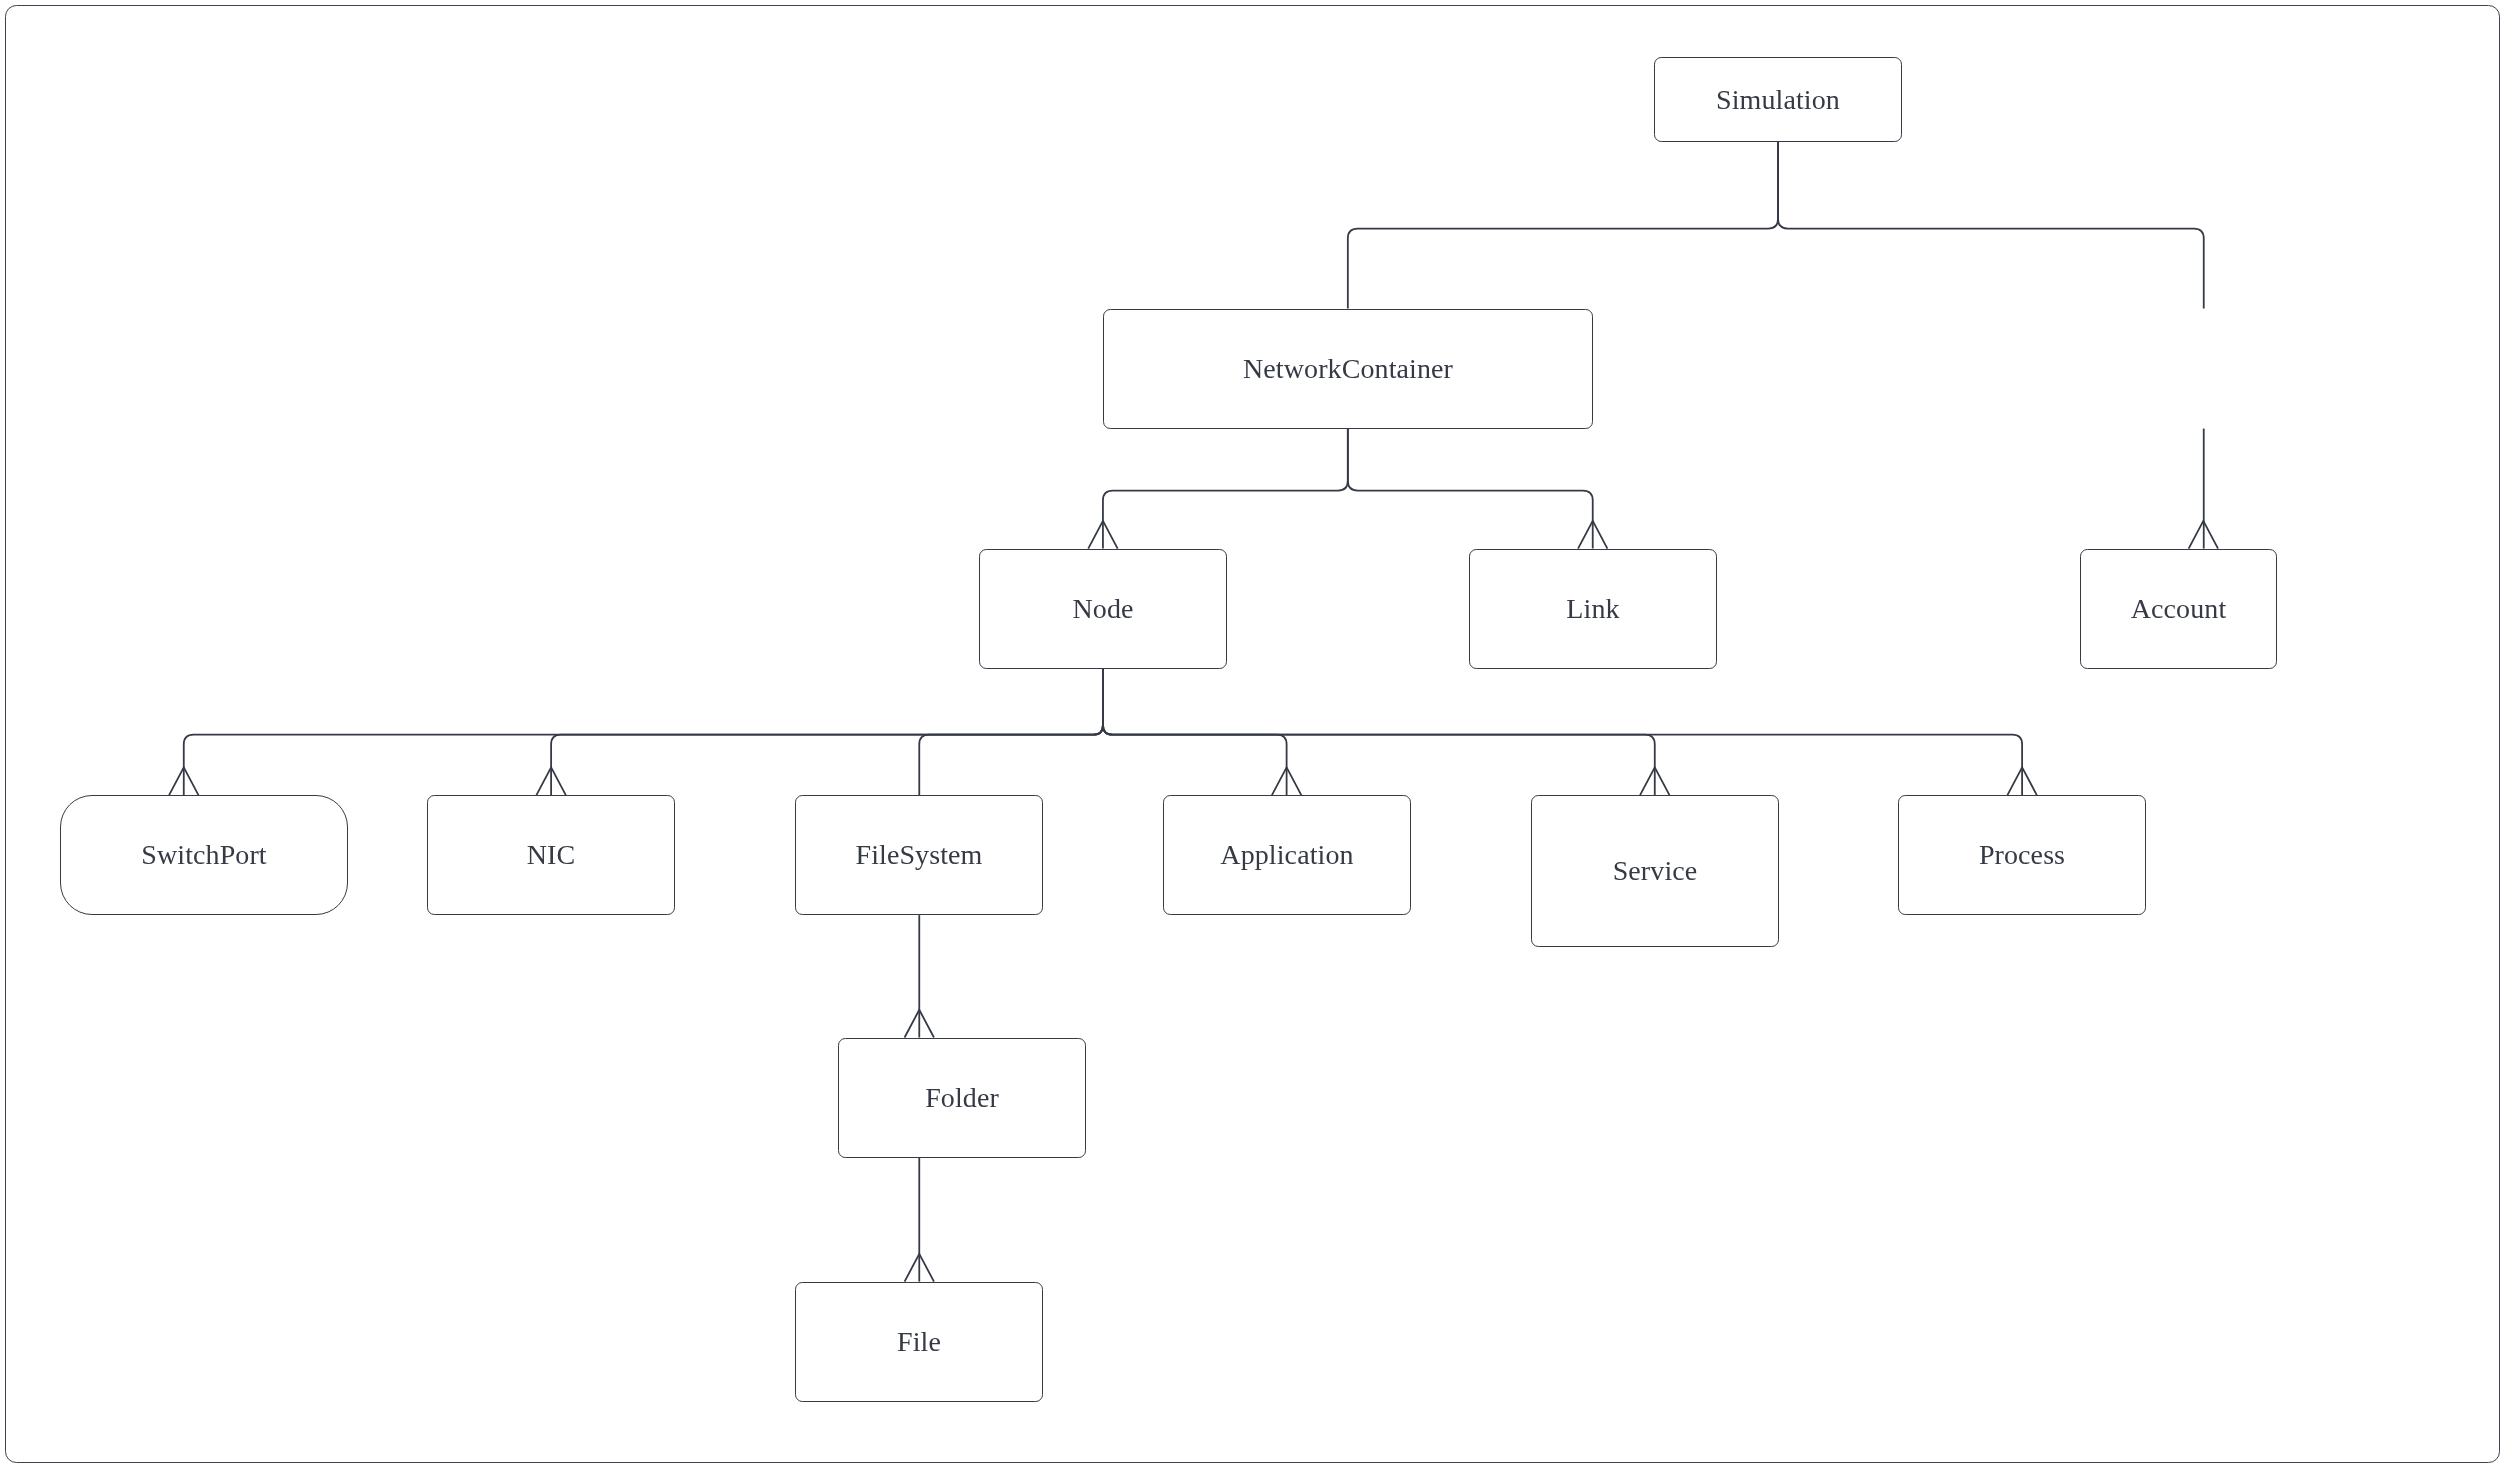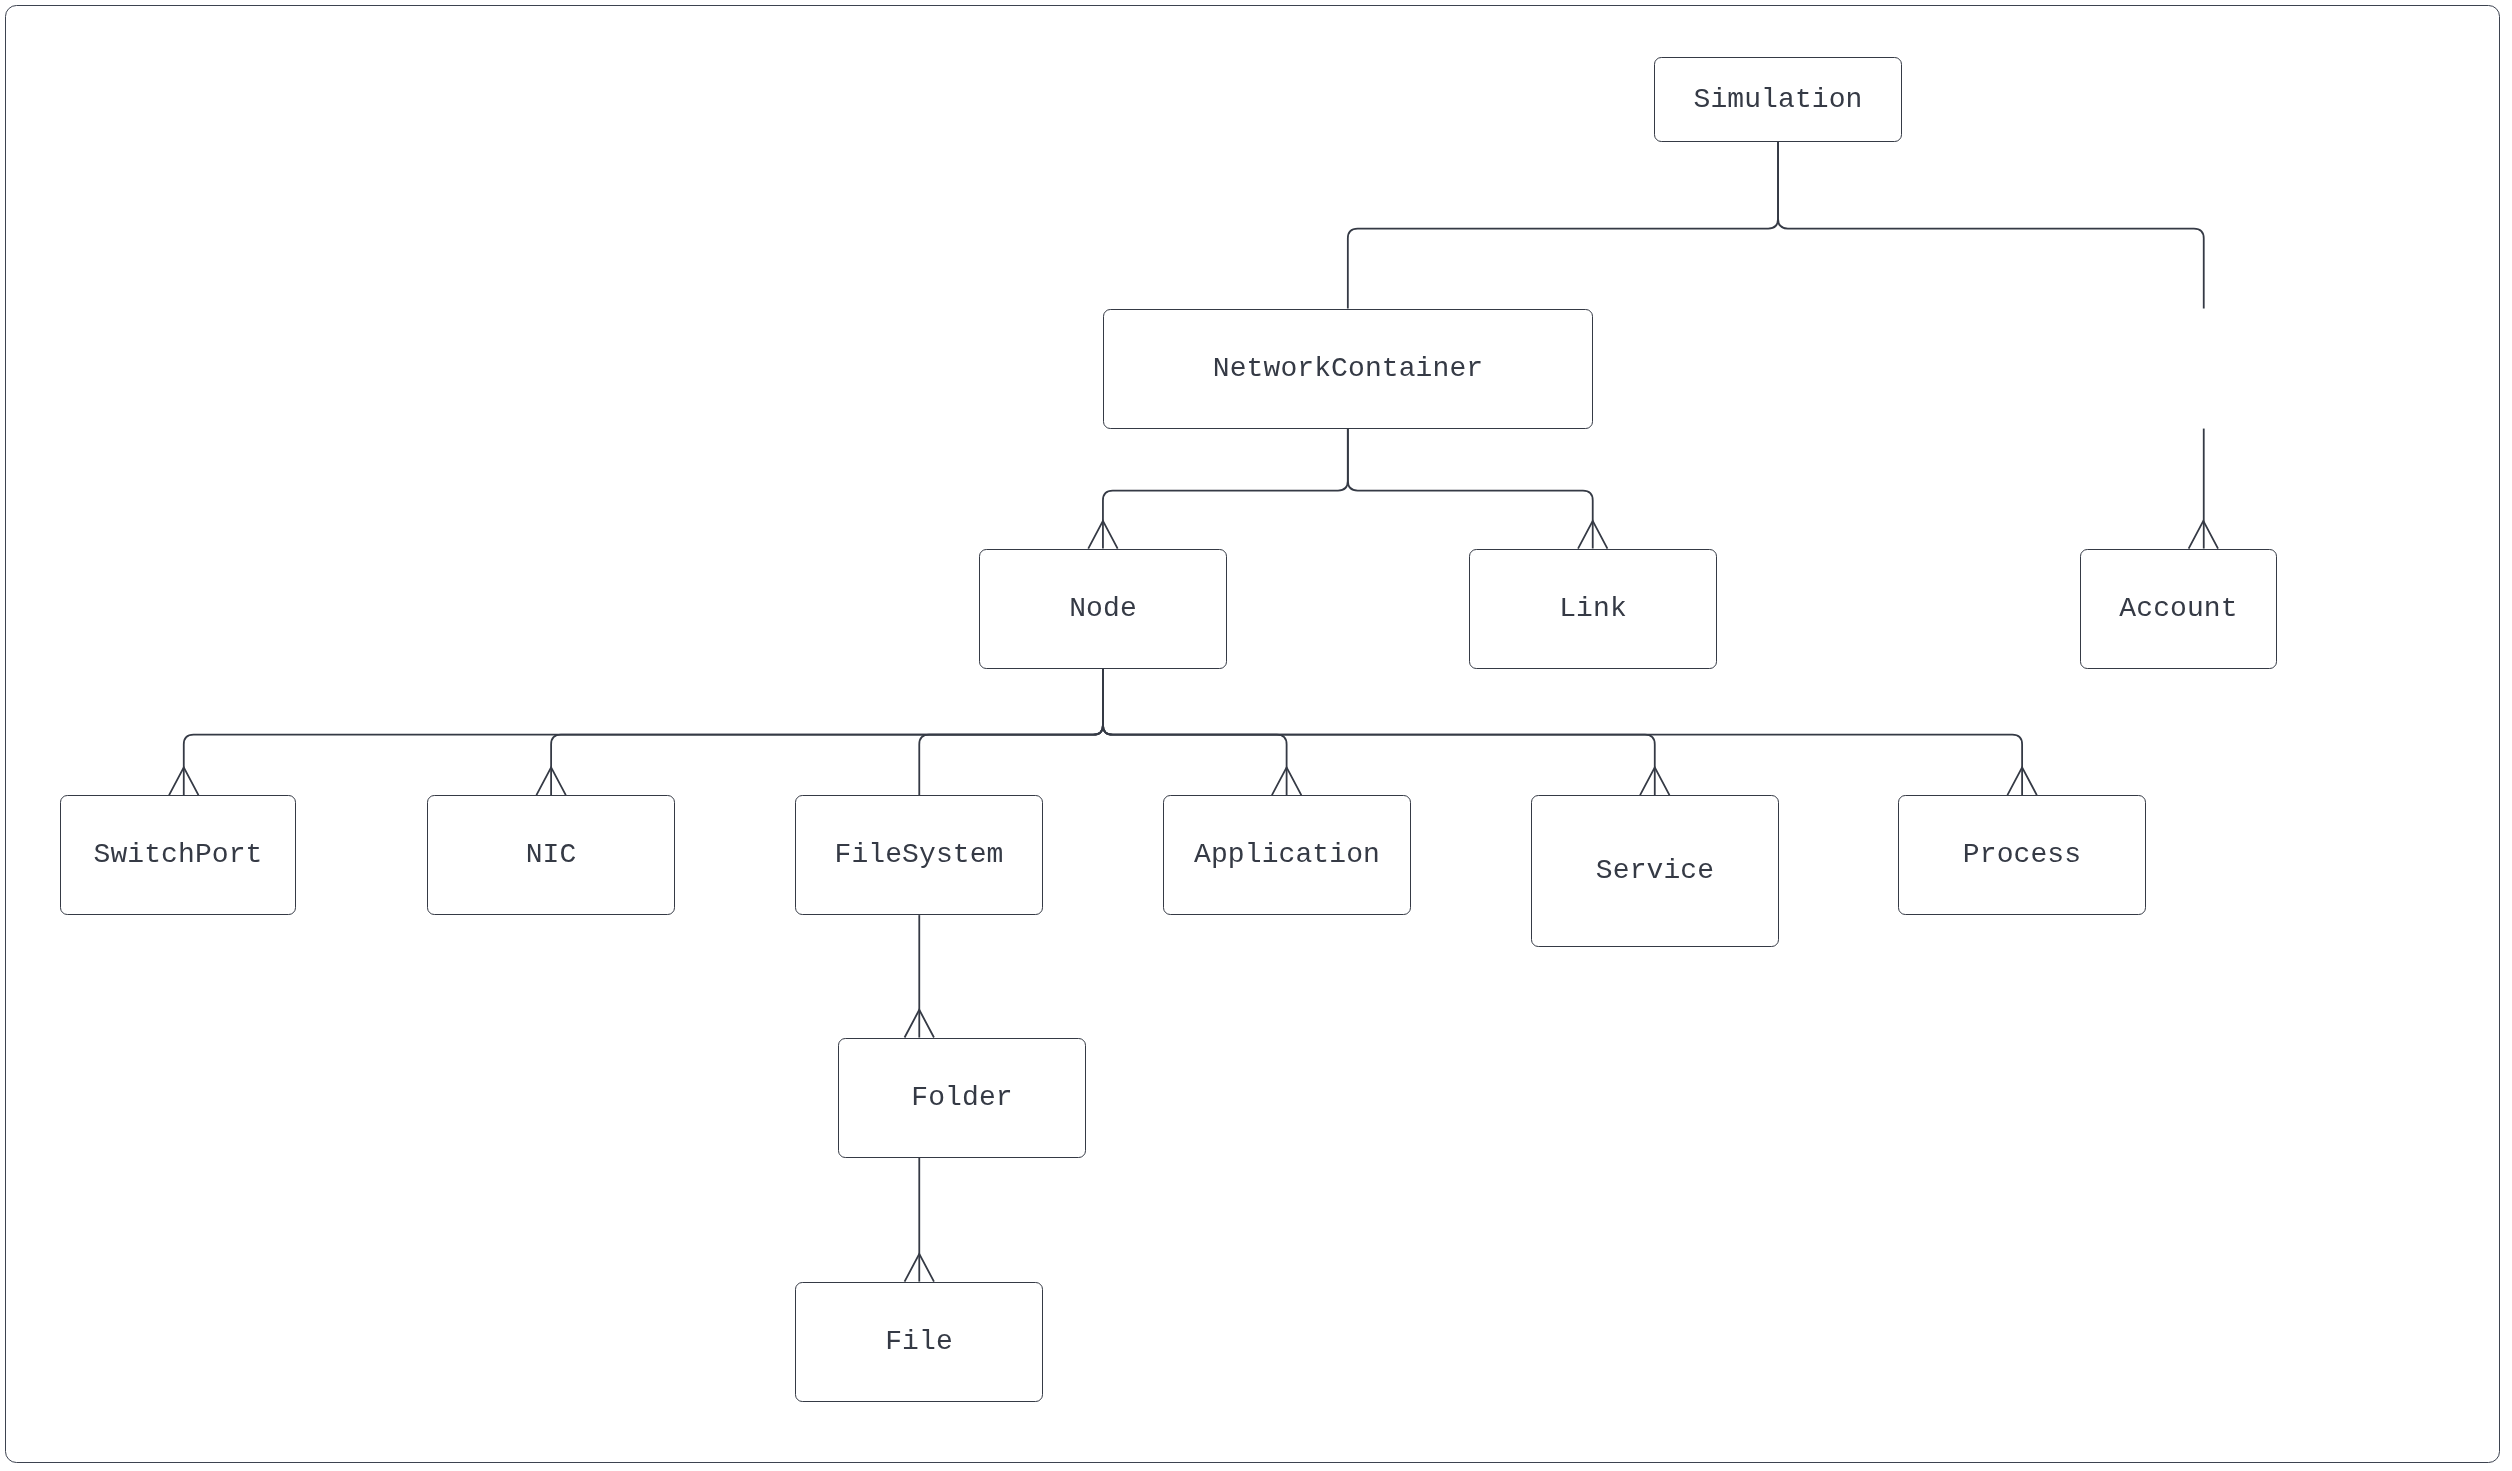--- a/index.html
+++ b/index.html
@@ -41,21 +41,21 @@
     position: absolute;
     box-sizing: border-box;
     background: #ffffff;
     border: 1.8px solid #353a45;
     border-radius: 7.3px;
     display: flex;
     align-items: center;
     justify-content: center;
     color: #353a45;
     font-size: 28px;
-    font-family: Liberation Mono, monospace;
+    font-family: Liberation Serif, serif;
     font-weight: 400;
     letter-spacing: 0.1px;
     line-height: 1.2;
     text-align: center;
     user-select: none;
   }
   .node-label {
     color: #353a45;
     white-space: nowrap;
   }
@@ -118,21 +118,21 @@
     </div>
     <div class="node-box" style="left: 979px; top: 549px; width: 248px; height: 120px;">
       <span class="node-label">Node</span>
     </div>
     <div class="node-box" style="left: 1469px; top: 549px; width: 248px; height: 120px;">
       <span class="node-label">Link</span>
     </div>
     <div class="node-box" style="left: 2080px; top: 549px; width: 197px; height: 120px;">
       <span class="node-label">Account</span>
     </div>
-    <div class="node-box" style="left: 60px; top: 795px; width: 236px; height: 120px;">
+    <div class="node-box" style="left: 60px; top: 795px; width: 288px; height: 120px; border-radius: 32px;">
       <span class="node-label">SwitchPort</span>
     </div>
     <div class="node-box" style="left: 427px; top: 795px; width: 248px; height: 120px;">
       <span class="node-label">NIC</span>
     </div>
     <div class="node-box" style="left: 795px; top: 795px; width: 248px; height: 120px;">
       <span class="node-label">FileSystem</span>
     </div>
     <div class="node-box" style="left: 1163px; top: 795px; width: 248px; height: 120px;">
       <span class="node-label">Application</span>

